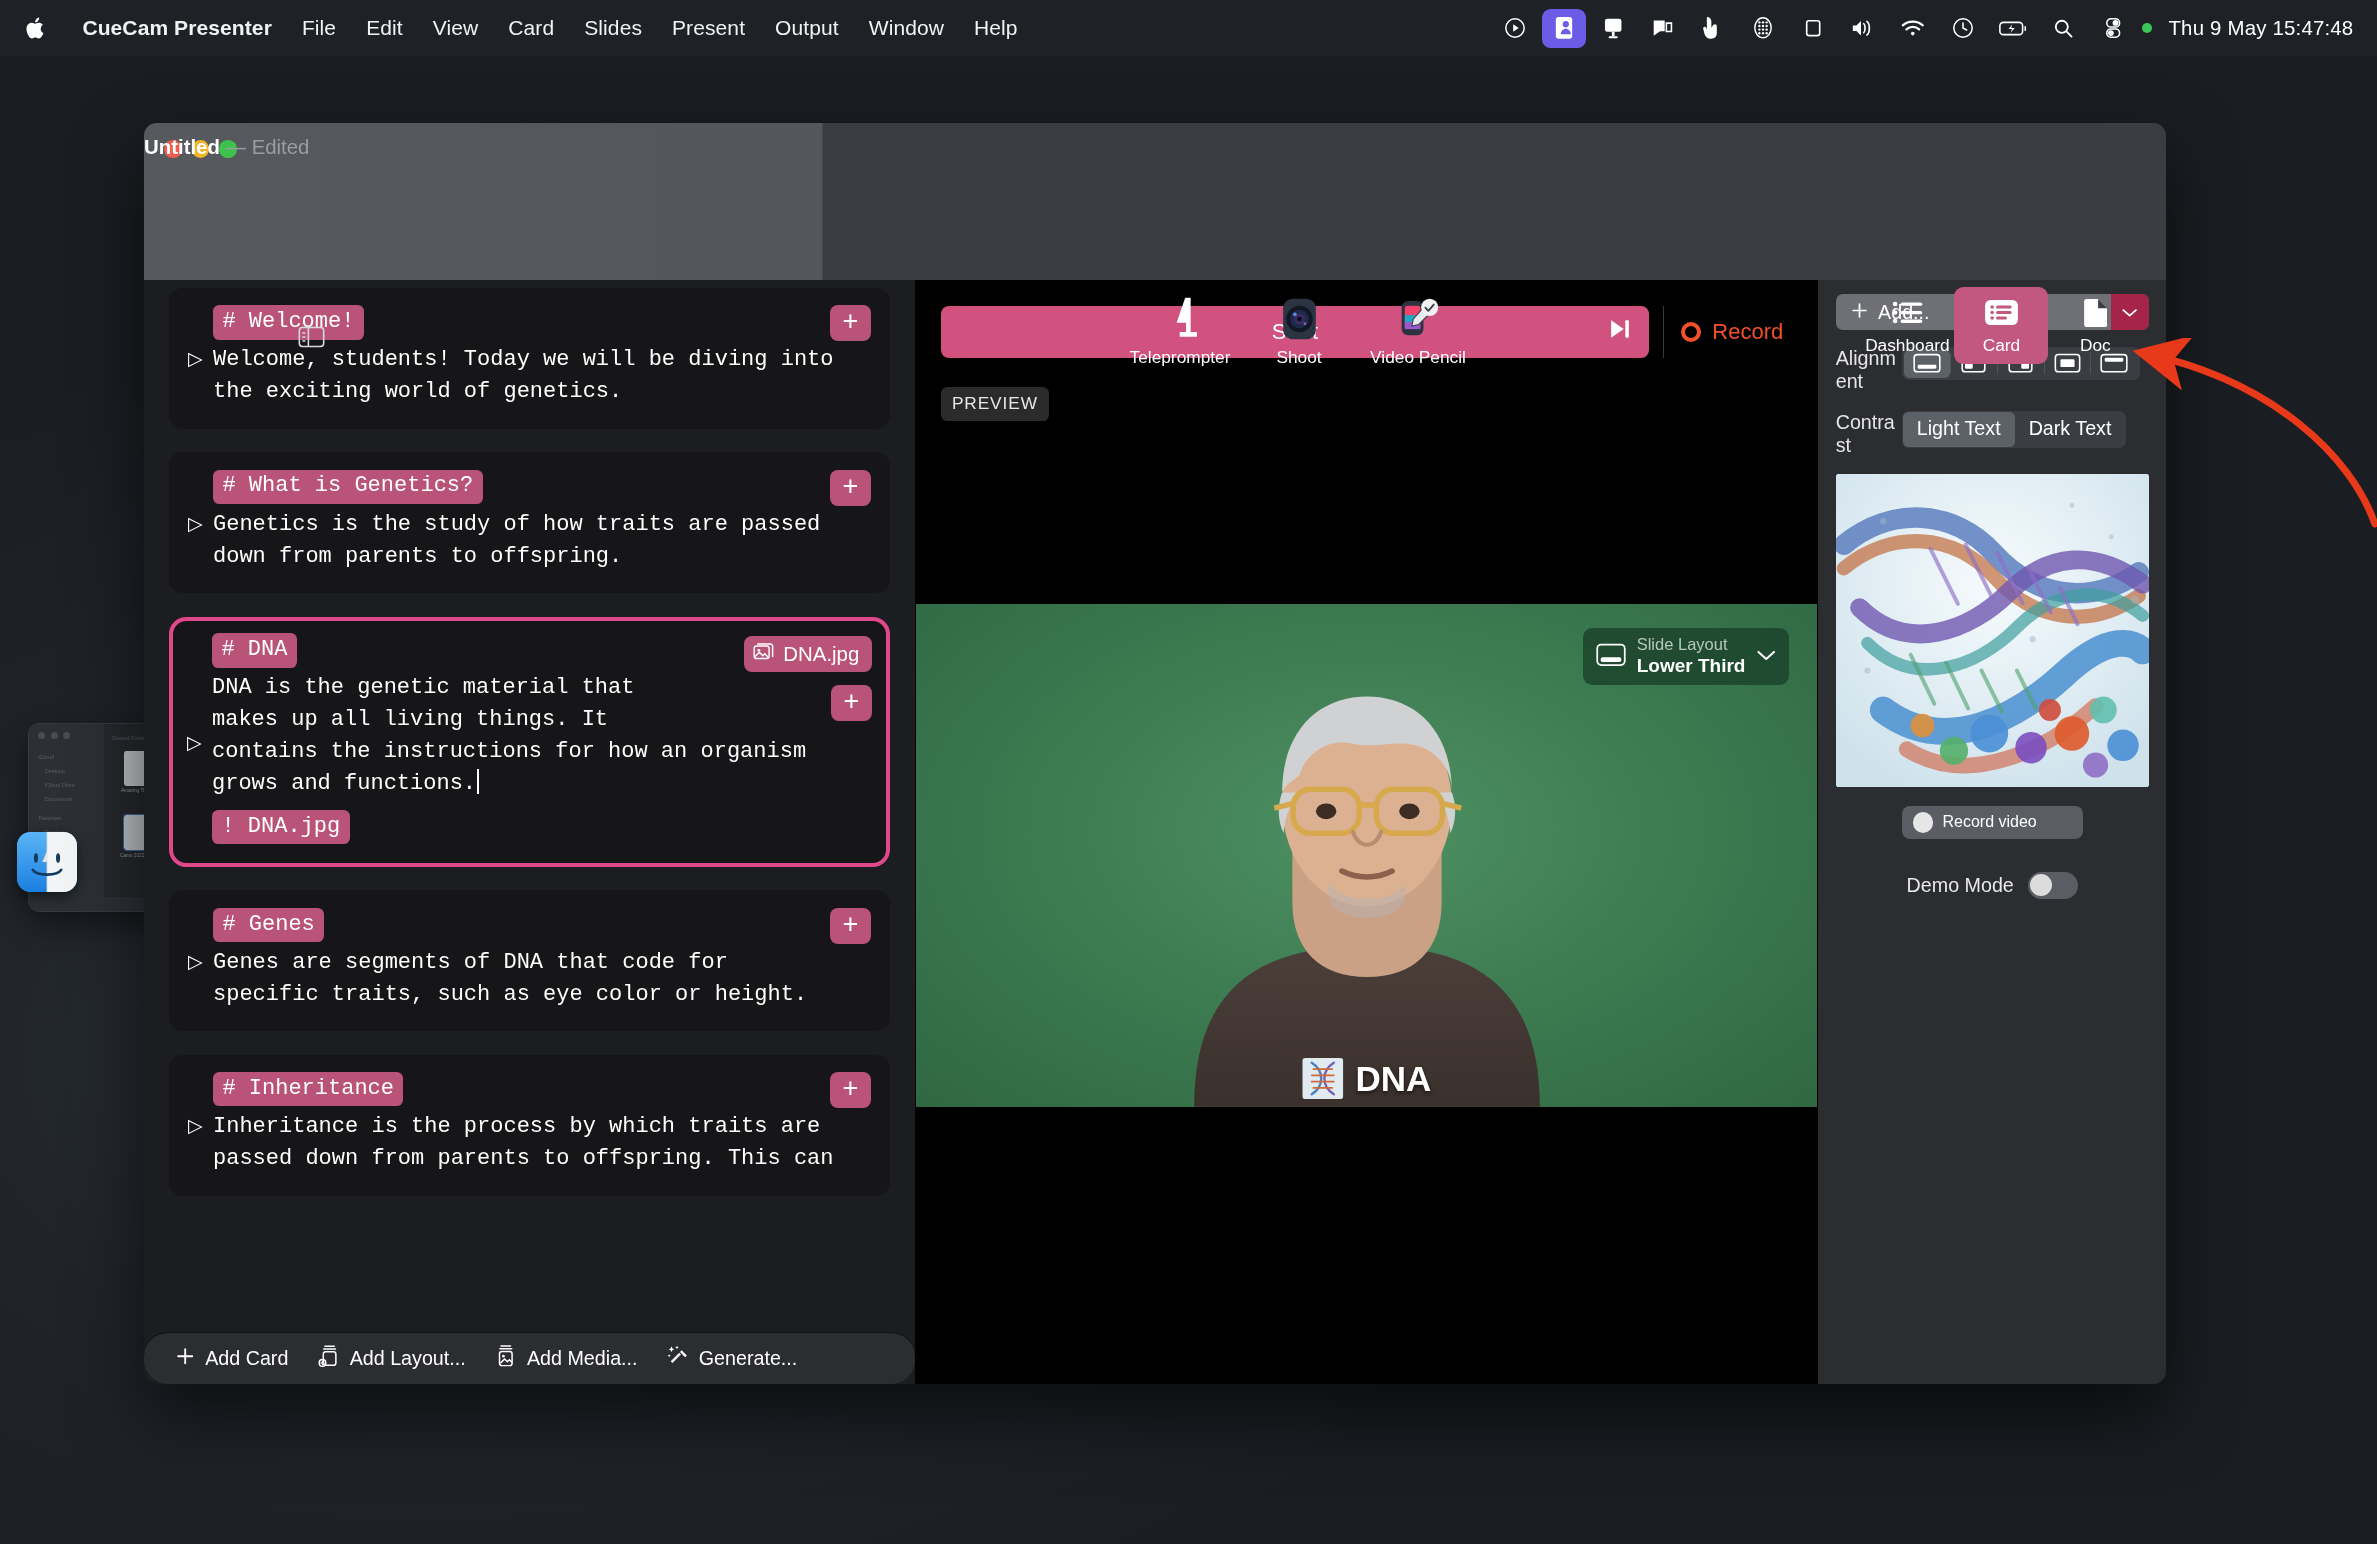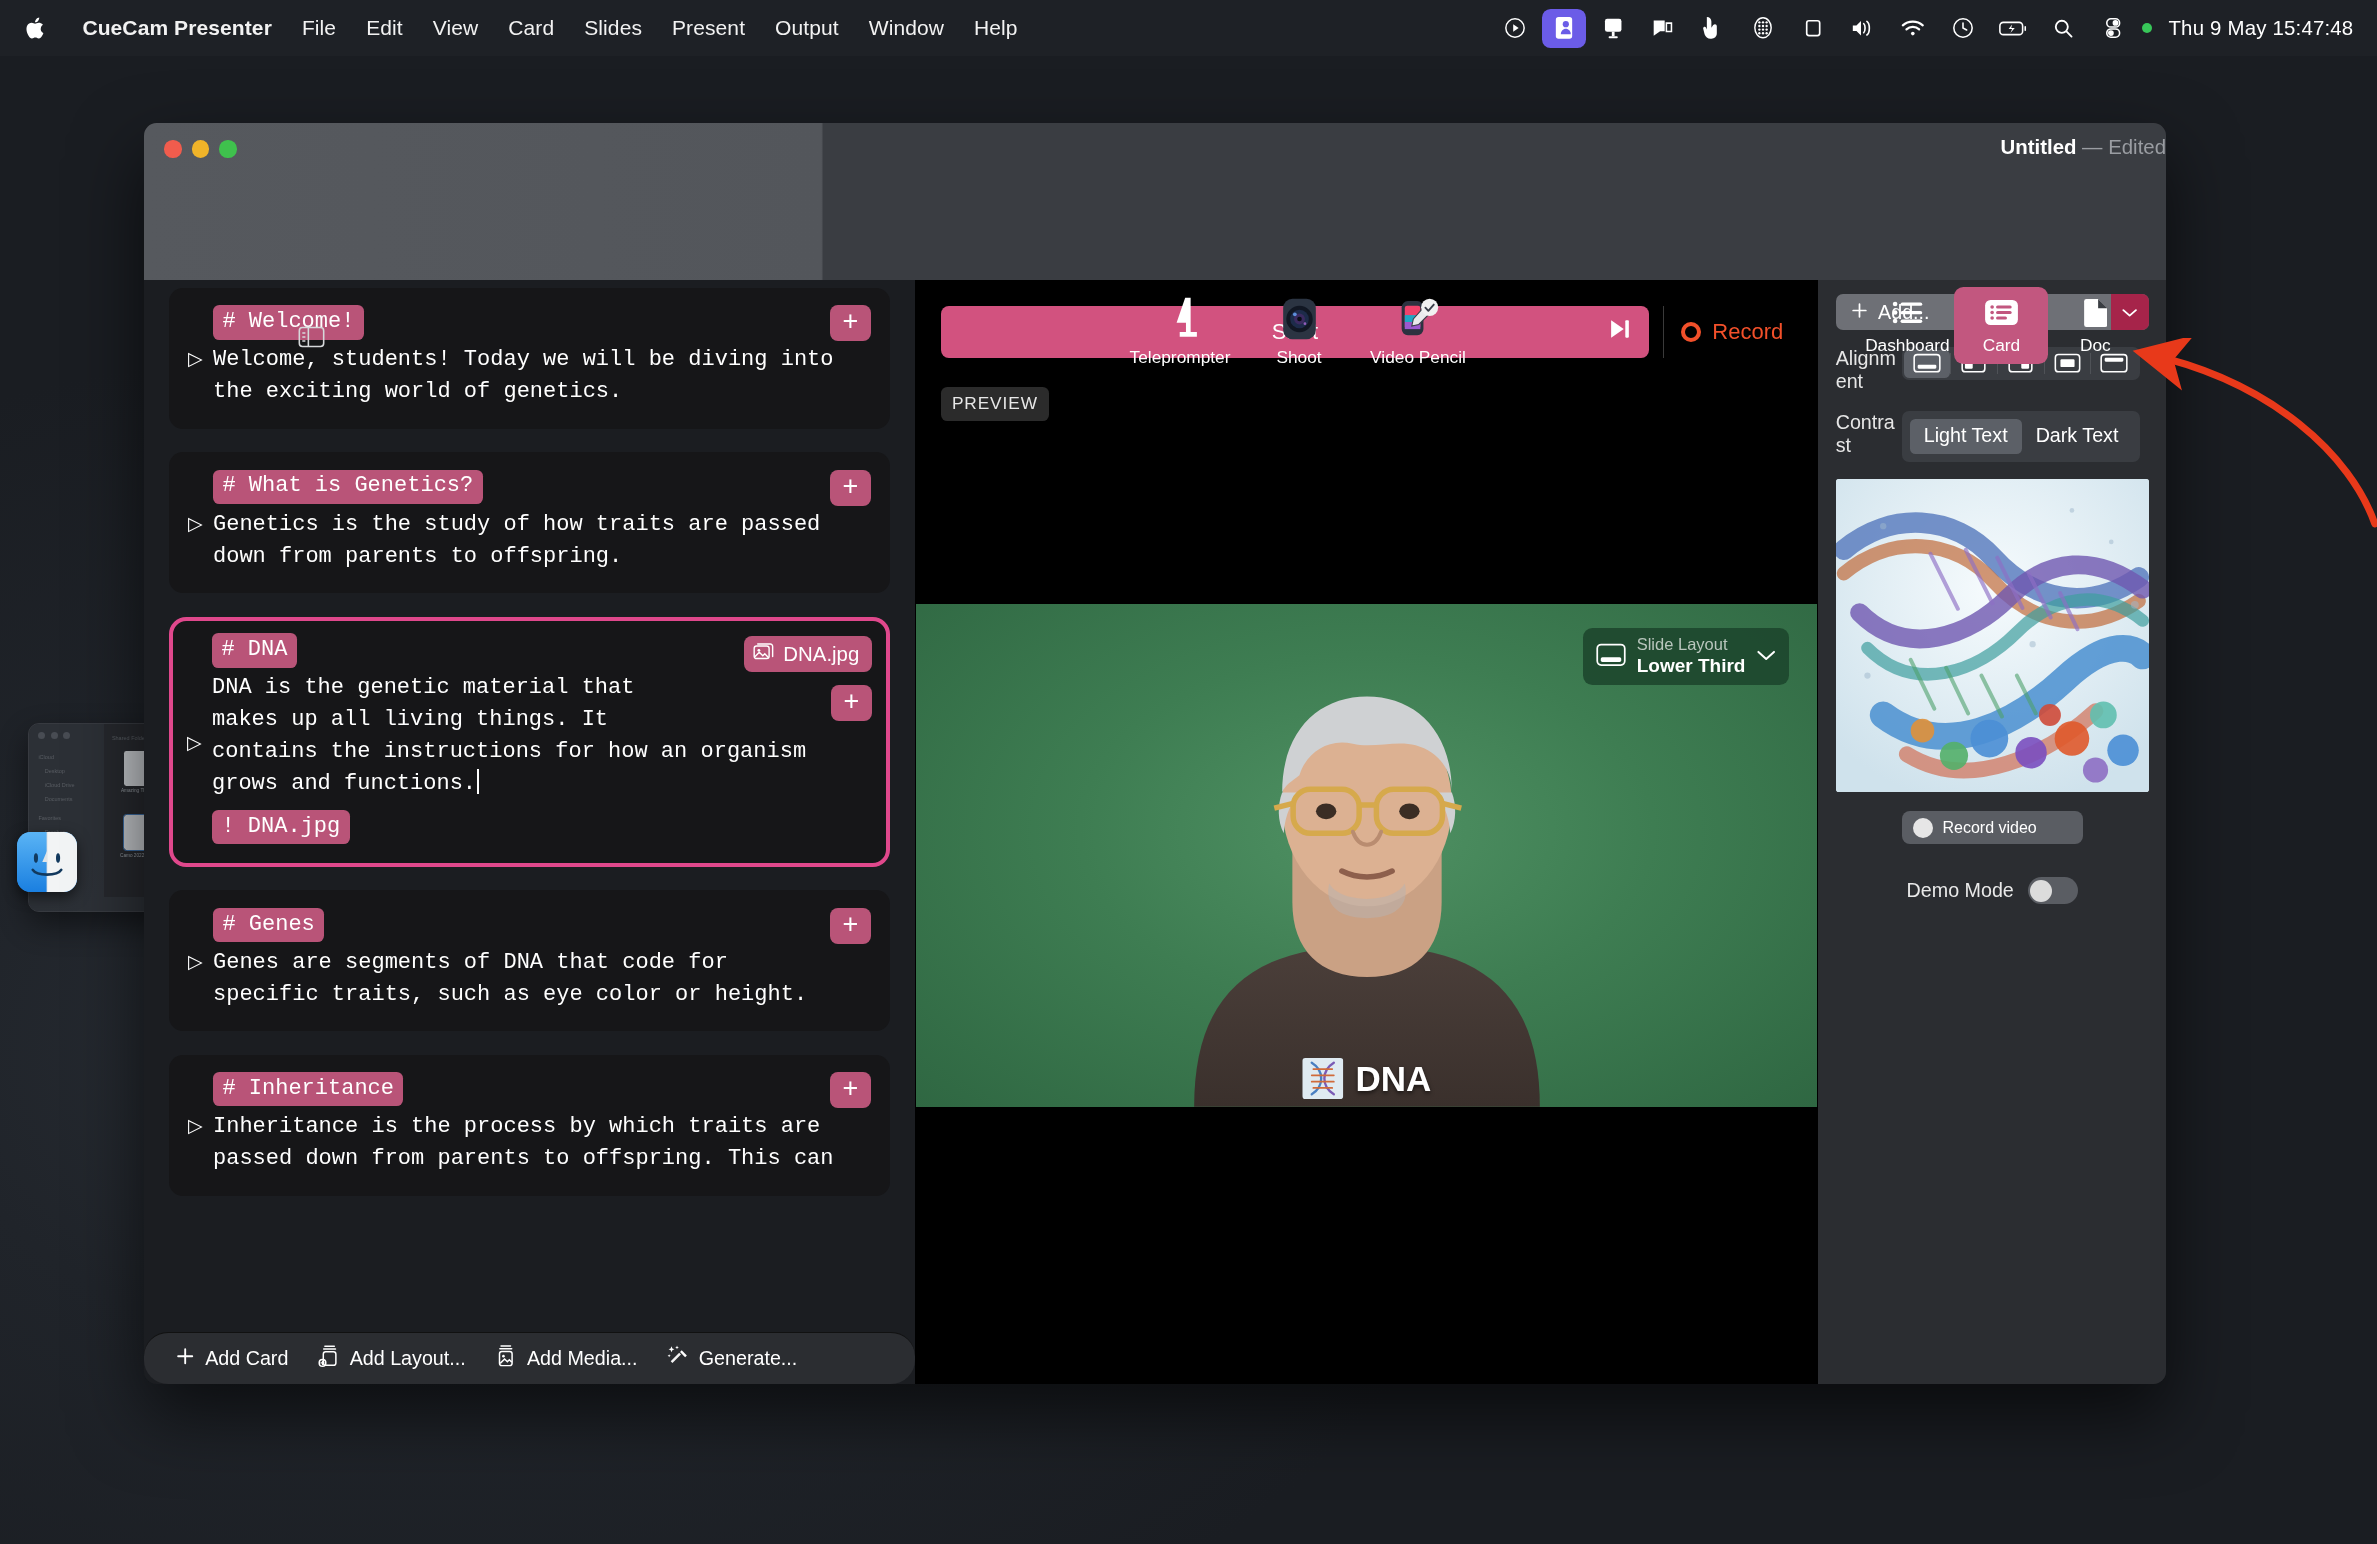--- a/index.html
+++ b/index.html
@@ -75,21 +75,21 @@
     box-shadow: 0 31px 71px rgba(0,0,0,.62);
   }
   #toolbar-strip {
     position: absolute; left:0; top:0; width: 100%; height: 157px;
     background: linear-gradient(to right, #56595e 0%, #53565b 33.5%, #3a3d42 33.6%, #3a3d42 100%);
   }
   .traffic { position:absolute; left:20.4px; top:17.3px; display:flex; gap:10.2px; z-index:4;}
   .tl { width:17.3px; height:17.3px; border-radius:50%; }
   .tl.red{background:#f05c4d;} .tl.yellow{background:#f0b429;} .tl.green{background:#3fc14d;}
   #win-title {
-    position:absolute; left:0; right:0; top:12.6px; text-align:right; z-index:4;
+    position:absolute; left:0; right:0; top:12.6px; text-align:left; z-index:4;
     font-size: 20.4px; color:#fff; font-weight: bold;
   }
   #win-title .dash { color:#9a9da2; font-weight:normal; }
   #win-title .edited { color:#9a9da2; font-weight:normal; }
   #sidebar-toggle {
     position:absolute; left:154px; top:203px; width:27px; height:22px; z-index: 5;
   }
   
   #tool-center {
     position:absolute; left: 979px; top: 171px; display:flex; gap: 5px; z-index:4;
@@ -225,21 +225,21 @@
   .row { display:flex; align-items:flex-start; margin-top: 17.3px; }
   .row-lbl { color:#e6e6e6; font-size: 19.7px; width: 66px; line-height: 23px; word-break: break-all;}
   .seg {
     display:flex; align-items:center; background:#3a3d42; border-radius: 7px; padding: 2.4px;
   }
   .seg-item {
     width: 46px; height: 28px; border-radius: 5.5px; display:flex; align-items:center; justify-content:center;
   }
   .seg-item.sel { background:#5c6067; }
   .seg-div { width:0.8px; height: 20.4px; background:#4f5257; }
-  .seg2 { display:flex; background:#3a3d42; border-radius: 7px; padding: 8px; }
+  .seg2 { display:flex; background:#3a3d42; border-radius: 7px; padding: 1px; }
   .seg2-item { padding: 5.5px 14px 7px; border-radius: 5.5px; color:#fff; font-size: 19.7px; }
   .seg2-item.sel { background:#5c6067; }
   #thumb {
     margin-top: 17.3px; width: 313px; height: 313px; border-radius: 3.1px; overflow:hidden;
     background:#dfeaf0;
   }
   #record-video-btn {
     margin: 19px auto 0; width: 181px; height: 33px; background:#5a5d63; border-radius: 7.9px;
     display:flex; align-items:center; gap: 9.4px; padding-left: 11px;
   }

